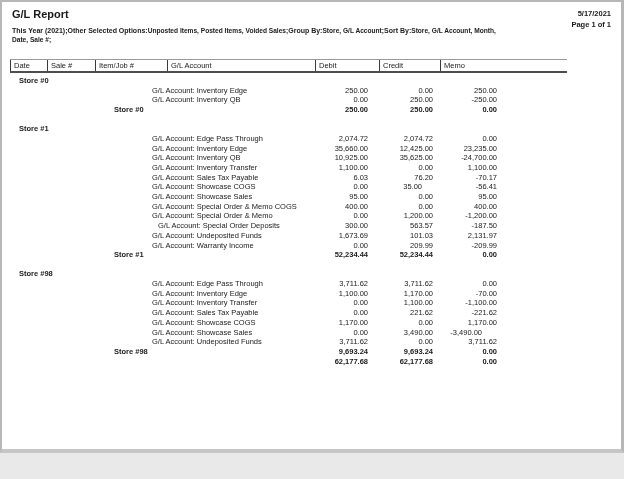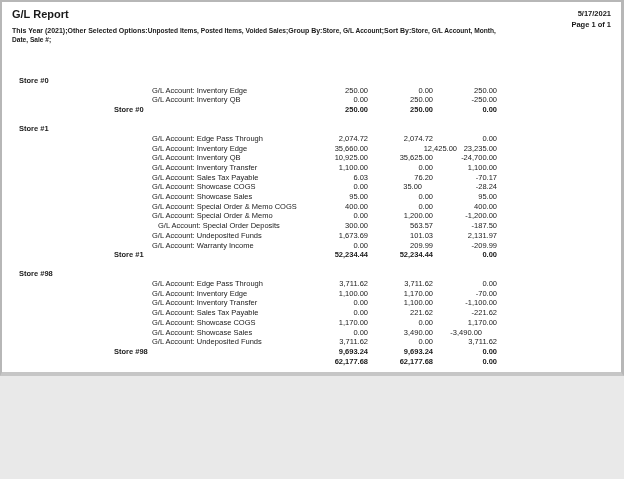--- a/index.html
+++ b/index.html
@@ -1,18 +1,18 @@
 <!DOCTYPE html>
 <html><head>
 <meta charset="utf-8">
 <style>
   html,body{margin:0;padding:0;background:#e9e9e9;}
   .page{
     position:relative;
-    width:624px;height:376px;
+    width:624px;height:453px;
     box-sizing:border-box;
     background:#ffffff;
     border:2px solid #b7b7b7;
     border-right-width:3px;
     border-bottom:4px solid #c6c6c6;
     font-family:"Liberation Sans", sans-serif;
     color:#1a1a1a;
     overflow:hidden;
   }
   .title{
@@ -50,20 +50,29 @@
 </head>
 <body>
 
 <div class="page">
   <div class="title">G/L Report</div>
   <div class="meta">
     <div>5/17/2021</div>
     <div>Page 1 of 1</div>
   </div>
   <div class="subtitle" id="subtitle"><span class="seg b">This Year (2021);Other Selected Options:</span><span class="seg v">Unposted Items, Posted Items, Voided Sales;</span><span class="seg b">Group By:</span><span class="seg v">Store, G/L Account;</span><span class="seg b">Sort By:</span><span class="seg v">Store, G/L Account, Month,</span><br><span class="seg v">Date, Sale #;</span></div>
+  <div class="col-header" id="colhdr">
+      <span class="colcell" style="left: 0px;">Date</span>
+      <span class="colcell" style="left: 37px;">Sale #</span>
+      <span class="colcell" style="left: 85px;">Item/Job #</span>
+      <span class="colcell" style="left: 157px;">G/L Account</span>
+      <span class="colcell" style="left: 305px;">Debit</span>
+      <span class="colcell" style="left: 369px;">Credit</span>
+      <span class="colcell" style="left: 430px;">Memo</span>
+    </div>
   <div class="body" id="tbody">
       <div class="row">
         <div class="cell b" style="left: 17px;">Store #0</div>
       </div>
       <div class="row">
         <div class="cell" style="left: 150px;">G/L Account: Inventory Edge</div>
         <div class="cell num" style="left: 288px; width: 78px;">250.00</div>
         <div class="cell num" style="left: 353px; width: 78px;">0.00</div>
         <div class="cell num" style="left: 417px; width: 78px;">250.00</div>
       </div>
@@ -85,21 +94,21 @@
       </div>
       <div class="row">
         <div class="cell" style="left: 150px;">G/L Account: Edge Pass Through</div>
         <div class="cell num" style="left: 288px; width: 78px;">2,074.72</div>
         <div class="cell num" style="left: 353px; width: 78px;">2,074.72</div>
         <div class="cell num" style="left: 417px; width: 78px;">0.00</div>
       </div>
       <div class="row">
         <div class="cell" style="left: 150px;">G/L Account: Inventory Edge</div>
         <div class="cell num" style="left: 288px; width: 78px;">35,660.00</div>
-        <div class="cell num" style="left: 353px; width: 78px; margin-left: 24px;">12,425.00</div>
+        <div class="cell num" style="left: 353px; width: 78px;">12,425.00</div>
         <div class="cell num" style="left: 417px; width: 78px;">23,235.00</div>
       </div>
       <div class="row">
         <div class="cell" style="left: 150px;">G/L Account: Inventory QB</div>
         <div class="cell num" style="left: 288px; width: 78px;">10,925.00</div>
         <div class="cell num" style="left: 353px; width: 78px;">35,625.00</div>
         <div class="cell num" style="left: 417px; width: 78px;">-24,700.00</div>
       </div>
       <div class="row">
         <div class="cell" style="left: 150px;">G/L Account: Inventory Transfer</div>
@@ -110,21 +119,21 @@
       <div class="row">
         <div class="cell" style="left: 150px;">G/L Account: Sales Tax Payable</div>
         <div class="cell num" style="left: 288px; width: 78px;">6.03</div>
         <div class="cell num" style="left: 353px; width: 78px;">76.20</div>
         <div class="cell num" style="left: 417px; width: 78px;">-70.17</div>
       </div>
       <div class="row">
         <div class="cell" style="left: 150px;">G/L Account: Showcase COGS</div>
         <div class="cell num" style="left: 288px; width: 78px;">0.00</div>
         <div class="cell num" style="left: 342px; width: 78px;">35.00</div>
-        <div class="cell num" style="left: 417px; width: 78px;">-28.24</div>
+        <div class="cell num" style="left: 417px; width: 78px;">-56.41</div>
       </div>
       <div class="row">
         <div class="cell" style="left: 150px;">G/L Account: Showcase Sales</div>
         <div class="cell num" style="left: 288px; width: 78px;">95.00</div>
         <div class="cell num" style="left: 353px; width: 78px;">0.00</div>
         <div class="cell num" style="left: 417px; width: 78px;">95.00</div>
       </div>
       <div class="row">
         <div class="cell" style="left: 150px;">G/L Account: Special Order &amp; Memo COGS</div>
         <div class="cell num" style="left: 288px; width: 78px;">400.00</div>

